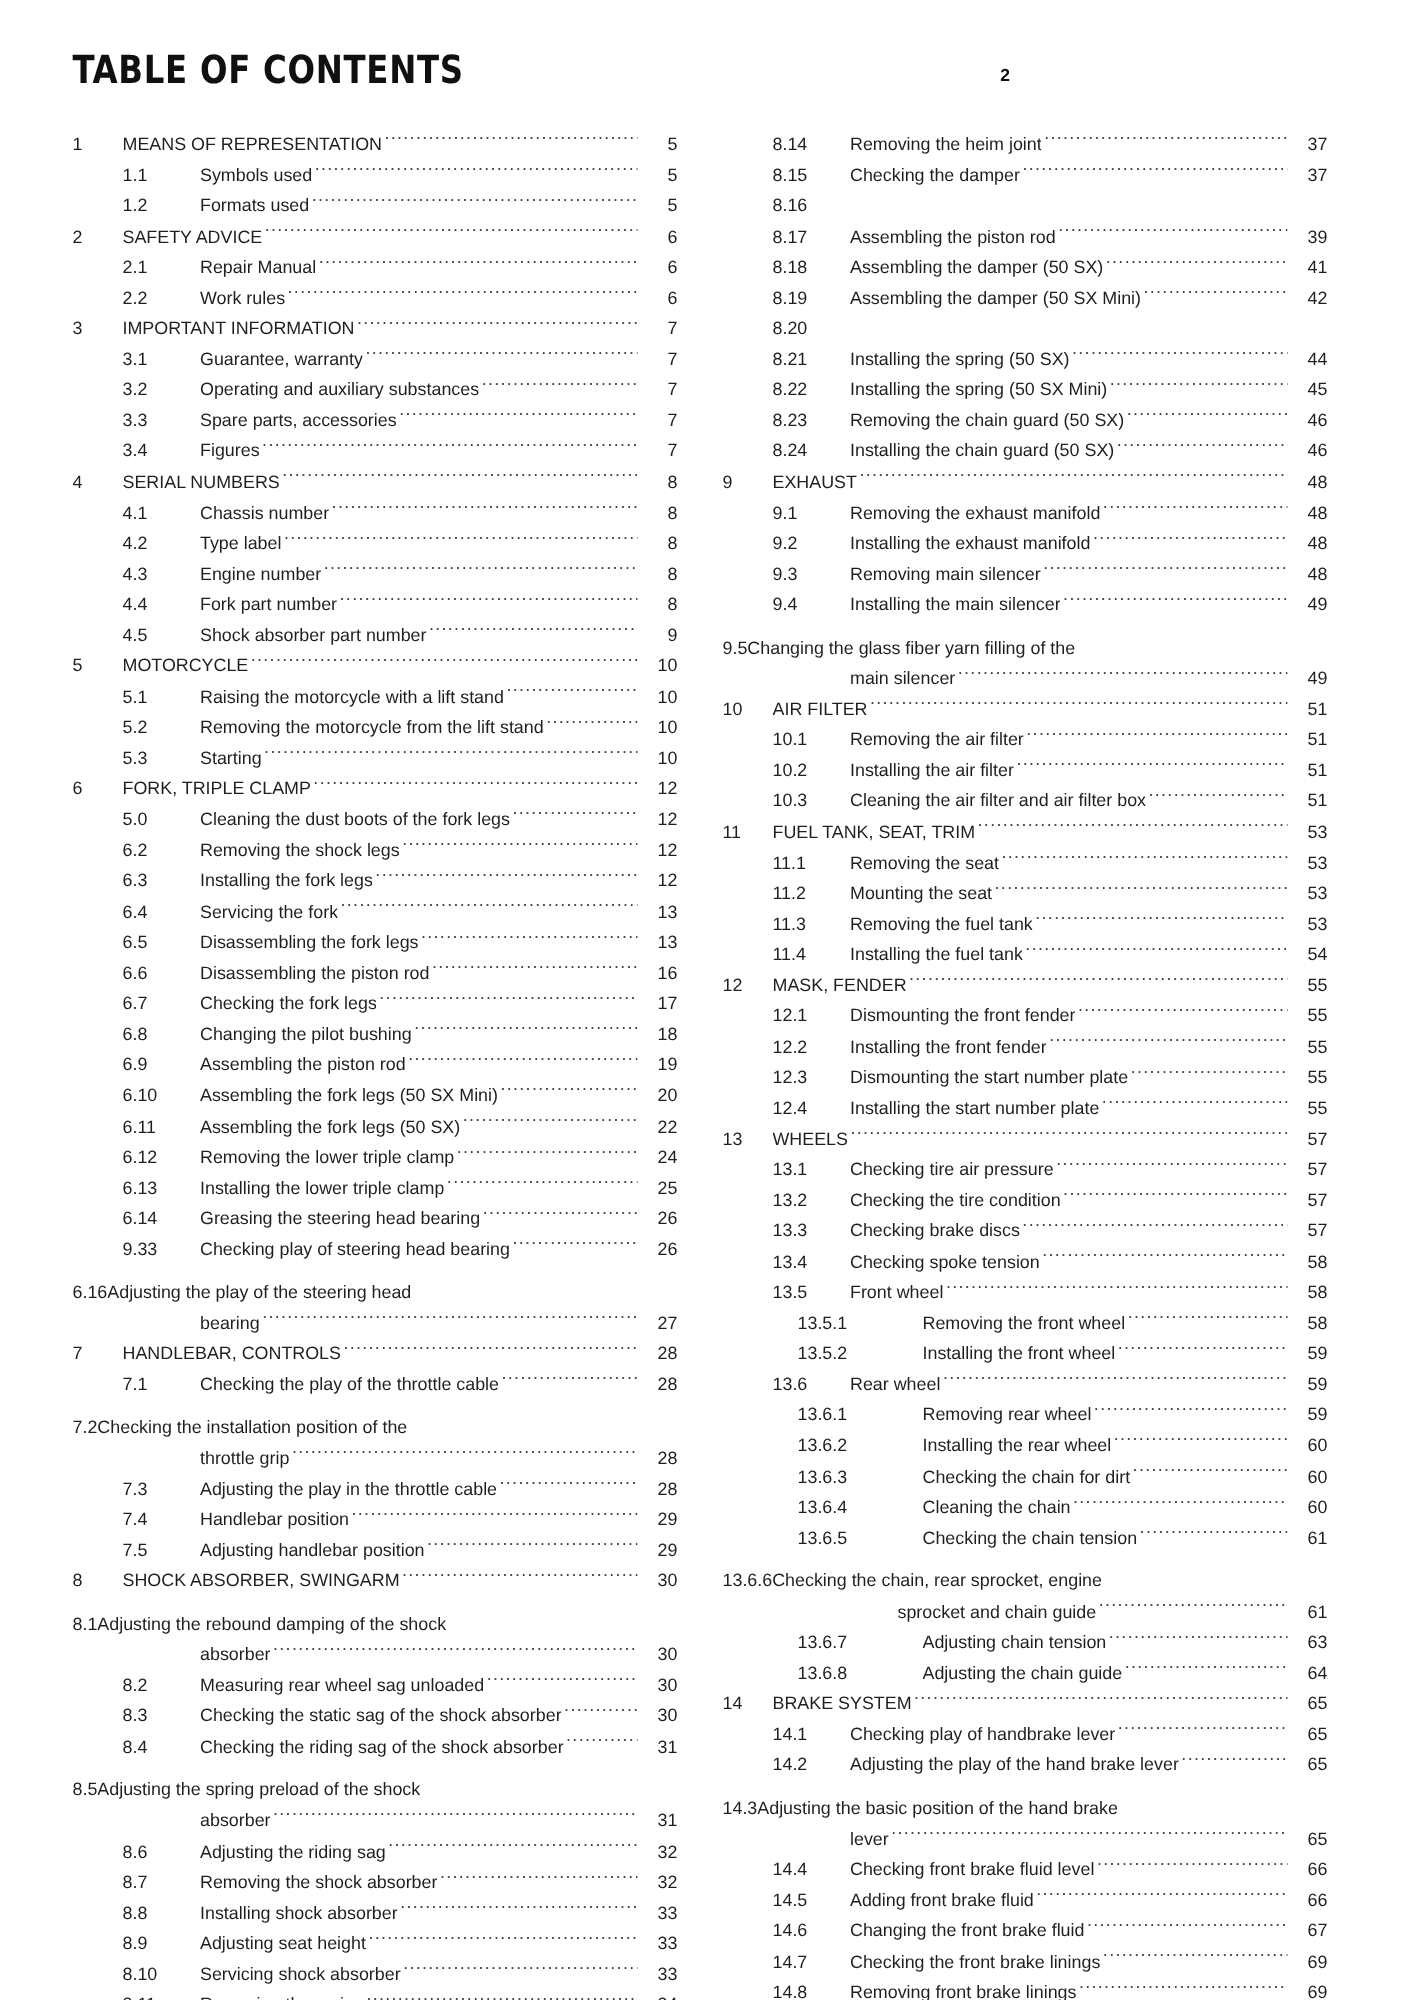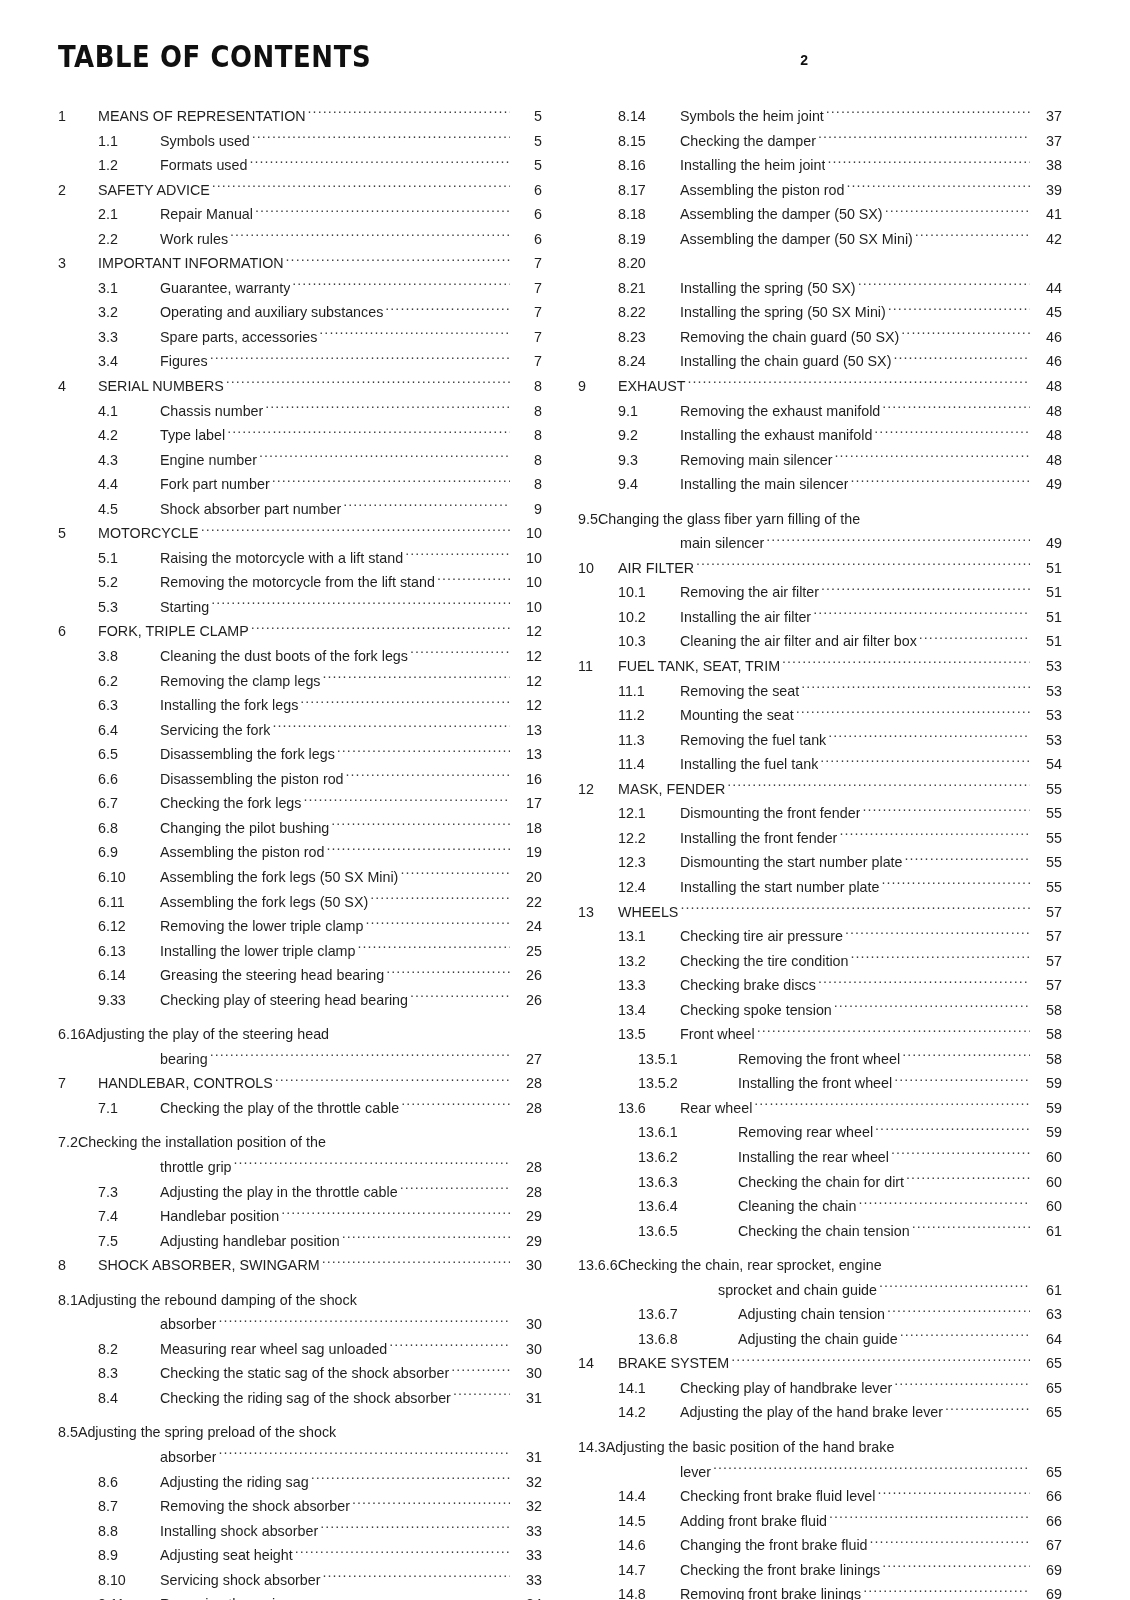--- a/index.html
+++ b/index.html
@@ -323,31 +323,31 @@
         </div>
         <div class="toc-entry lvl1">
           <span class="toc-num">6</span>
           <span class="toc-text-wrap">
             <span class="toc-text">FORK, TRIPLE CLAMP</span>
             <span class="dots"></span>
             <span class="toc-page">12</span>
           </span>
         </div>
         <div class="toc-entry lvl2">
-          <span class="toc-num">3.8</span>
+          <span class="toc-num">5.0</span>
           <span class="toc-text-wrap">
             <span class="toc-text">Cleaning the dust boots of the fork legs</span>
             <span class="dots"></span>
             <span class="toc-page">12</span>
           </span>
         </div>
         <div class="toc-entry lvl2">
           <span class="toc-num">6.2</span>
           <span class="toc-text-wrap">
-            <span class="toc-text">Removing the clamp legs</span>
+            <span class="toc-text">Removing the shock legs</span>
             <span class="dots"></span>
             <span class="toc-page">12</span>
           </span>
         </div>
         <div class="toc-entry lvl2">
           <span class="toc-num">6.3</span>
           <span class="toc-text-wrap">
             <span class="toc-text">Installing the fork legs</span>
             <span class="dots"></span>
             <span class="toc-page">12</span>
@@ -643,40 +643,35 @@
             <span class="toc-text">Disassembling the damper</span>
             <span class="dots"></span>
             <span class="toc-page">35</span>
           </span>
         </div>
       </div>
     <div class="toc-col" id="col-right">
         <div class="toc-entry lvl2">
           <span class="toc-num">8.14</span>
           <span class="toc-text-wrap">
-            <span class="toc-text">Symbols the heim joint</span>
+            <span class="toc-text">Removing the heim joint</span>
             <span class="dots"></span>
             <span class="toc-page">37</span>
           </span>
         </div>
         <div class="toc-entry lvl2">
           <span class="toc-num">8.15</span>
           <span class="toc-text-wrap">
             <span class="toc-text">Checking the damper</span>
             <span class="dots"></span>
             <span class="toc-page">37</span>
           </span>
         </div>
         <div class="toc-entry lvl2">
           <span class="toc-num">8.16</span>
-          <span class="toc-text-wrap">
-            <span class="toc-text">Installing the heim joint</span>
-            <span class="dots"></span>
-            <span class="toc-page">38</span>
-          </span>
         </div>
         <div class="toc-entry lvl2">
           <span class="toc-num">8.17</span>
           <span class="toc-text-wrap">
             <span class="toc-text">Assembling the piston rod</span>
             <span class="dots"></span>
             <span class="toc-page">39</span>
           </span>
         </div>
         <div class="toc-entry lvl2">

